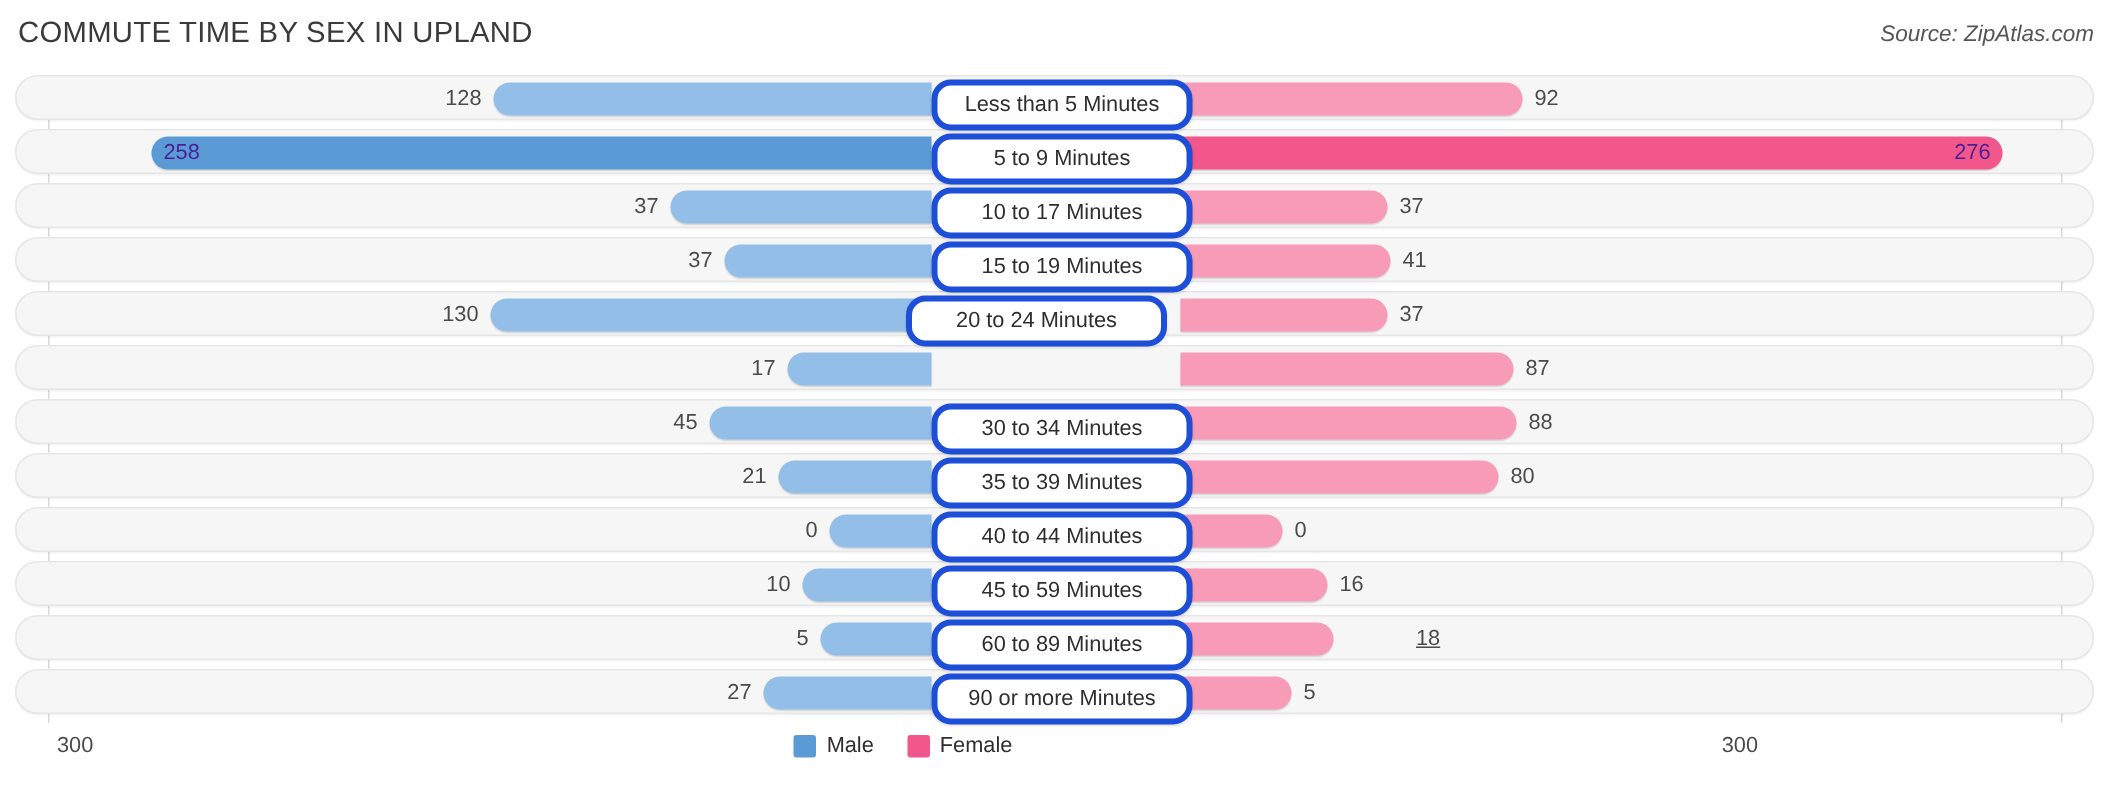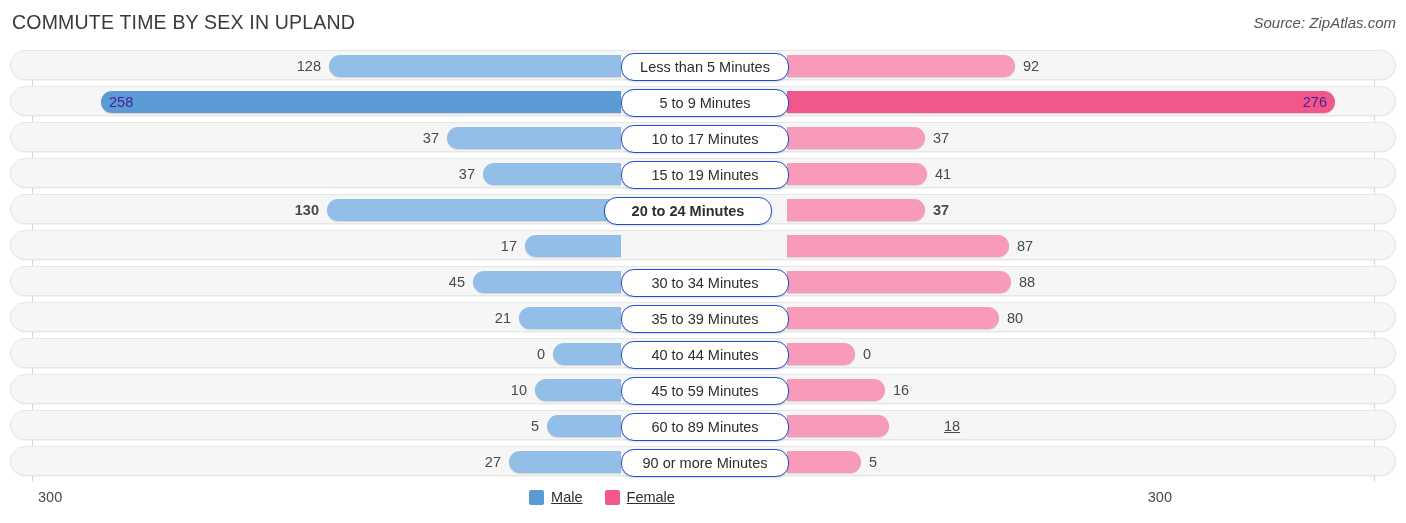--- a/index.html
+++ b/index.html
@@ -44,36 +44,36 @@
   .bar.female{border-radius:0 11px 11px 0;}
   .val{
     position:absolute;top:0;height:30px;line-height:30px;
     font-size:14.5px;color:#4a4a4a;white-space:nowrap;
   }
   .val.male-out{text-align:right;}
   .val.female-out{text-align:left;}
   .val.inside{color:#4c1d95;}
   .cat-pill{
     position:absolute;top:2px;height:26px;line-height:26px;
-    background:#ffffff;border:1px solid #1d4ed8;border-radius:13px;
+    background:#ffffff;border:4px solid #1d4ed8;border-radius:13px;
     font-size:14.5px;color:#2e2e2e;text-align:center;
     box-shadow:0 1px 2px rgba(0,0,0,.13);
     white-space:nowrap;z-index:4;
   }
   
   #footer{position:absolute;left:0;top:484px;width:1180px;height:39px;padding-left:24px;}
   #axis-min{position:absolute;left:38px;top:5px;font-size:14.5px;color:#4a4a4a;}
   #axis-max{position:absolute;right:32px;top:5px;font-size:14.5px;color:#4a4a4a;}
   #legend{
     position:absolute;left:0;right:0;top:5px;
     display:flex;justify-content:center;align-items:center;gap:22px;
   }
   .legend-item{display:flex;align-items:center;gap:7px;}
   .legend-swatch{width:15px;height:15px;border-radius:2px;display:block;}
-  .legend-text{font-size:14.5px;color:#2e2e2e;text-decoration:underline;}
+  .legend-text{font-size:14.5px;color:#2e2e2e;}
 </style>
 </head>
 <body>
 
 <div id="header">
   <div id="chart-title">COMMUTE TIME BY SEX IN UPLAND</div>
   <div id="source-label">Source: ZipAtlas.com</div>
 </div>
 
 <div id="plot">
@@ -101,21 +101,21 @@
         <div class="val female-out" style="left: 922px; width: 80px;">37</div>
         <div class="cat-pill" style="left: 610px; width: 166px;">10 to 17 Minutes</div>
       </div>
       <div class="row" style="top: 108px;">
         <div class="bar male" style="width: 138px; left: 472px; background: rgb(146, 190, 232);"></div>
         <div class="bar female" style="width: 140px; left: 776px; background: rgb(248, 155, 185);"></div>
         <div class="val male-out" style="left: 0px; width: 464px;">37</div>
         <div class="val female-out" style="left: 924px; width: 80px;">41</div>
         <div class="cat-pill" style="left: 610px; width: 166px;">15 to 19 Minutes</div>
       </div>
-      <div class="row" style="top: 144px; font-weight: bold;">
+      <div class="row" style="top: 144px;">
         <div class="bar male" style="width: 294px; left: 316px; background: rgb(146, 190, 232);"></div>
         <div class="bar female" style="width: 138px; left: 776px; background: rgb(248, 155, 185);"></div>
         <div class="val male-out" style="left: 0px; width: 308px;">130</div>
         <div class="val female-out" style="left: 922px; width: 80px;">37</div>
         <div class="cat-pill" style="left: 593px; width: 166px;">20 to 24 Minutes</div>
       </div>
       <div class="row" style="top: 180px;">
         <div class="bar male" style="width: 96px; left: 514px; background: rgb(146, 190, 232);"></div>
         <div class="bar female" style="width: 222px; left: 776px; background: rgb(248, 155, 185);"></div>
         <div class="val male-out" style="left: 0px; width: 506px;">17</div>

